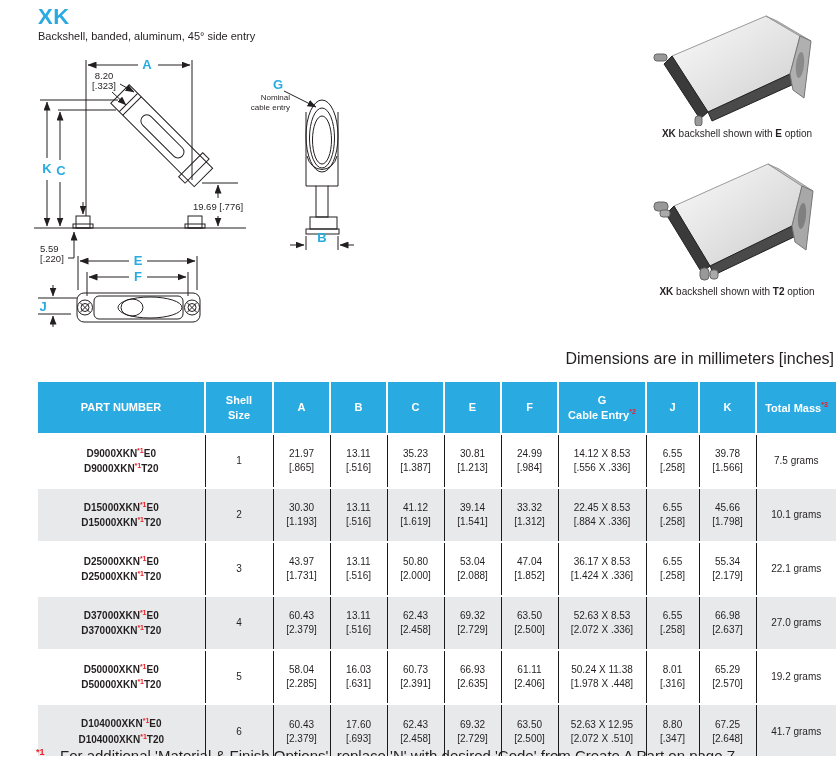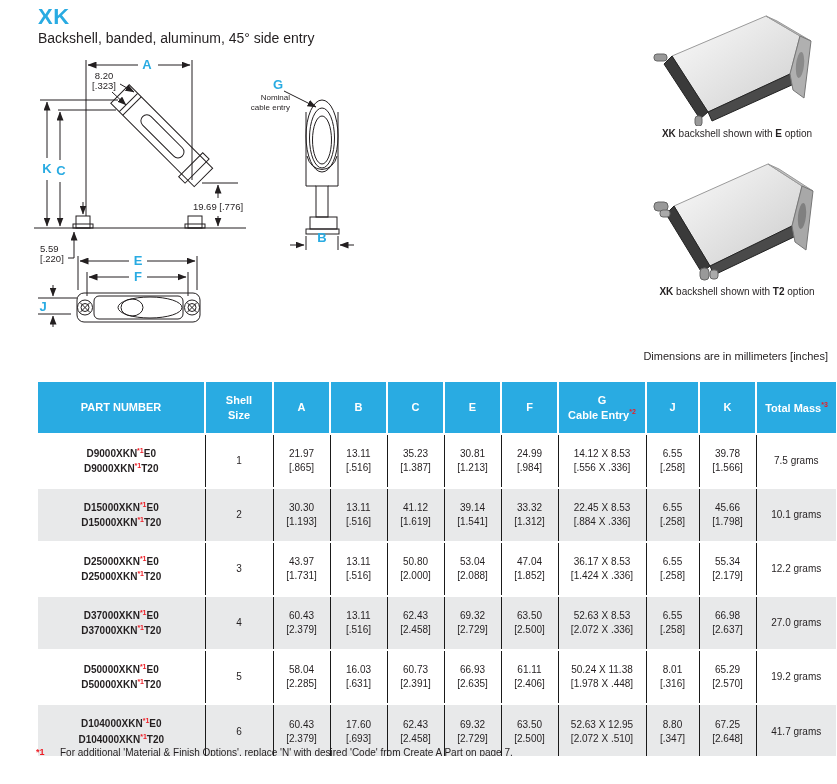--- a/index.html
+++ b/index.html
@@ -1,45 +1,45 @@
 <!DOCTYPE html>
 <html><head>
 <meta charset="utf-8">
 <style>
   * { margin:0; padding:0; box-sizing:border-box; }
   html,body { width:837px; height:784px; background:#fff; font-family:"Liberation Sans", sans-serif; color:#231F20; }
   #page { position:relative; width:837px; height:756px; background:#fff; overflow:hidden; }
 
   .title { position:absolute; left:38px; top:4px; font-size:22px; font-weight:bold; color:#29ABE2; letter-spacing:.5px; }
-  .subtitle { position:absolute; left:38px; top:30px; font-size:14px; color:#231F20; }
+  .subtitle { position:absolute; left:38px; top:30px; font-size:11px; color:#231F20; }
 
   .dw { position:absolute; }
   svg text { font-family:"Liberation Sans", sans-serif; }
   .dimlabel { fill:#29ABE2; font-size:13px; font-weight:bold; }
   .dimtext  { fill:#231F20; font-size:9.5px; }
   .smalltext{ fill:#231F20; font-size:8px; }
 
   .photo { position:absolute; }
   .caption { position:absolute; width:210px; text-align:center; font-size:10px; color:#231F20; }
 
-  .units-note { position:absolute; top:350px; right:9px; font-size:11px; color:#231F20; }
+  .units-note { position:absolute; top:350px; right:3px; font-size:16px; color:#231F20; }
 
   table.spec { position:absolute; left:38px; top:382px; width:798px; border-collapse:collapse; table-layout:fixed; }
   table.spec th { background:#29ABE2; color:#fff; font-size:11px; font-weight:bold; text-align:center; vertical-align:middle; height:52px; border-left:2px solid #fff; line-height:1.3; padding:2px; }
   table.spec th:first-child { border-left:none; }
   table.spec td { font-size:10px; text-align:center; vertical-align:middle; height:54px; line-height:1.4; border-left:1.5px solid #1a1a1a; border-top:2.5px solid #fff; padding:2px; }
   table.spec td:first-child { border-left:none; }
   table.spec tbody tr:nth-child(even) { background:#E8E9EA; }
   td.part-cell { text-align:left; padding-left:12px; font-weight:bold; font-size:11px; line-height:1.7; }
   sup.psup, sup.hsup { color:#ED1C24; font-size:7px; font-weight:bold; }
 
   .footnotes { position:absolute; left:36px; top:747px; width:790px; }
   .fn-row { display:flex; margin-bottom:2.5px; }
   .fn-marker { color:#ED1C24; font-weight:bold; font-size:9px; width:24px; flex:0 0 24px; }
-  .fn-text { font-size:10px; color:#231F20; }
+  .fn-text { font-size:15px; color:#231F20; }
 </style>
 </head>
 <body>
 
 <div id="page">
 
   <div class="title">XK</div>
   <div class="subtitle">Backshell, banded, aluminum, 45° side entry</div>
 
   <svg class="dw" style="left:34px; top:52px;" width="240" height="215" viewBox="0 0 240 215">
@@ -257,21 +257,21 @@
           <td class="part-cell">D25000XKN<sup class="psup">*1</sup>E0<br>D25000XKN<sup class="psup">*1</sup>T20</td>
           <td>3</td>
           <td>43.97<br>[1.731]</td>
           <td>13.11<br>[.516]</td>
           <td>50.80<br>[2.000]</td>
           <td>53.04<br>[2.088]</td>
           <td>47.04<br>[1.852]</td>
           <td>36.17 X 8.53<br>[1.424 X .336]</td>
           <td>6.55<br>[.258]</td>
           <td>55.34<br>[2.179]</td>
-          <td>12.2 grams</td>
+          <td>22.1 grams</td>
         </tr>
         <tr>
           <td class="part-cell">D37000XKN<sup class="psup">*1</sup>E0<br>D37000XKN<sup class="psup">*1</sup>T20</td>
           <td>4</td>
           <td>60.43<br>[2.379]</td>
           <td>13.11<br>[.516]</td>
           <td>62.43<br>[2.458]</td>
           <td>69.32<br>[2.729]</td>
           <td>63.50<br>[2.500]</td>
           <td>52.63 X 8.53<br>[2.072 X .336]</td>

